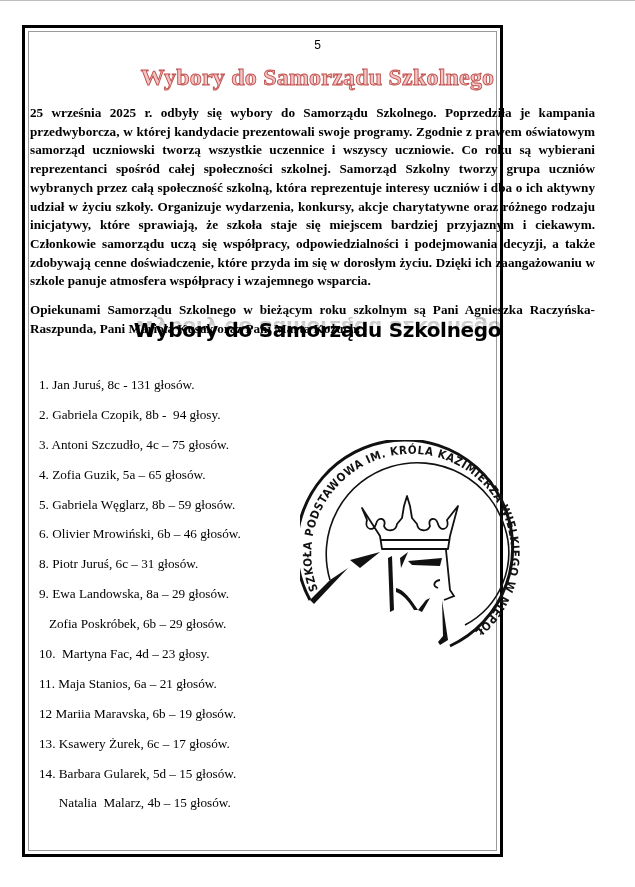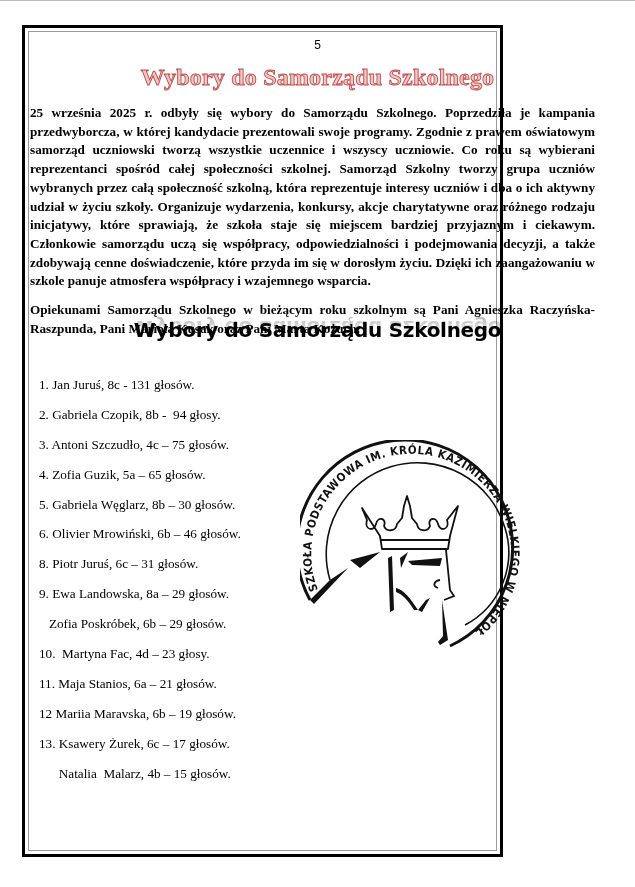--- a/index.html
+++ b/index.html
@@ -83,29 +83,30 @@
 <div class="title-second-wrap">
   <div class="title-second">Wybory do Samorządu Szkolnego</div>
   <div class="title-reflect">Wybory do Samorządu Szkolnego</div>
 </div>
 
 <ul class="results">
   <li>1. Jan Juruś, 8c - 131 głosów.</li>
   <li>2. Gabriela Czopik, 8b -  94 głosy.</li>
   <li>3. Antoni Szczudło, 4c – 75 głosów.</li>
   <li>4. Zofia Guzik, 5a – 65 głosów.</li>
-  <li>5. Gabriela Węglarz, 8b – 30 głosów.</li>
+  <li>5. Gabriela Węglarz, 8b – 59 głosów.</li>
   <li>6. Olivier Mrowiński, 6b – 46 głosów.</li>
   <li>8. Piotr Juruś, 6c – 31 głosów.</li>
   <li>9. Ewa Landowska, 8a – 29 głosów.</li>
   <li>   Zofia Poskróbek, 6b – 29 głosów.</li>
   <li>10.  Martyna Fac, 4d – 23 głosy.</li>
   <li>11. Maja Stanios, 6a – 21 głosów.</li>
   <li>12 Mariia Maravska, 6b – 19 głosów.</li>
   <li>13. Ksawery Żurek, 6c – 17 głosów.</li>
+  <li>14. Barbara Gularek, 5d – 15 głosów.</li>
   <li>      Natalia  Malarz, 4b – 15 głosów.</li>
 </ul>
 
 <div class="logo">
   <svg width="232" height="220" viewBox="0 0 232 220">
     <defs>
       <path id="ringPath" d="M 18 150 A 100 100 0 1 1 176 190"></path>
     </defs>
 
     <path d="M 10 160 A 108 108 0 1 1 150 206" fill="none" stroke="#111" stroke-width="3"></path>

